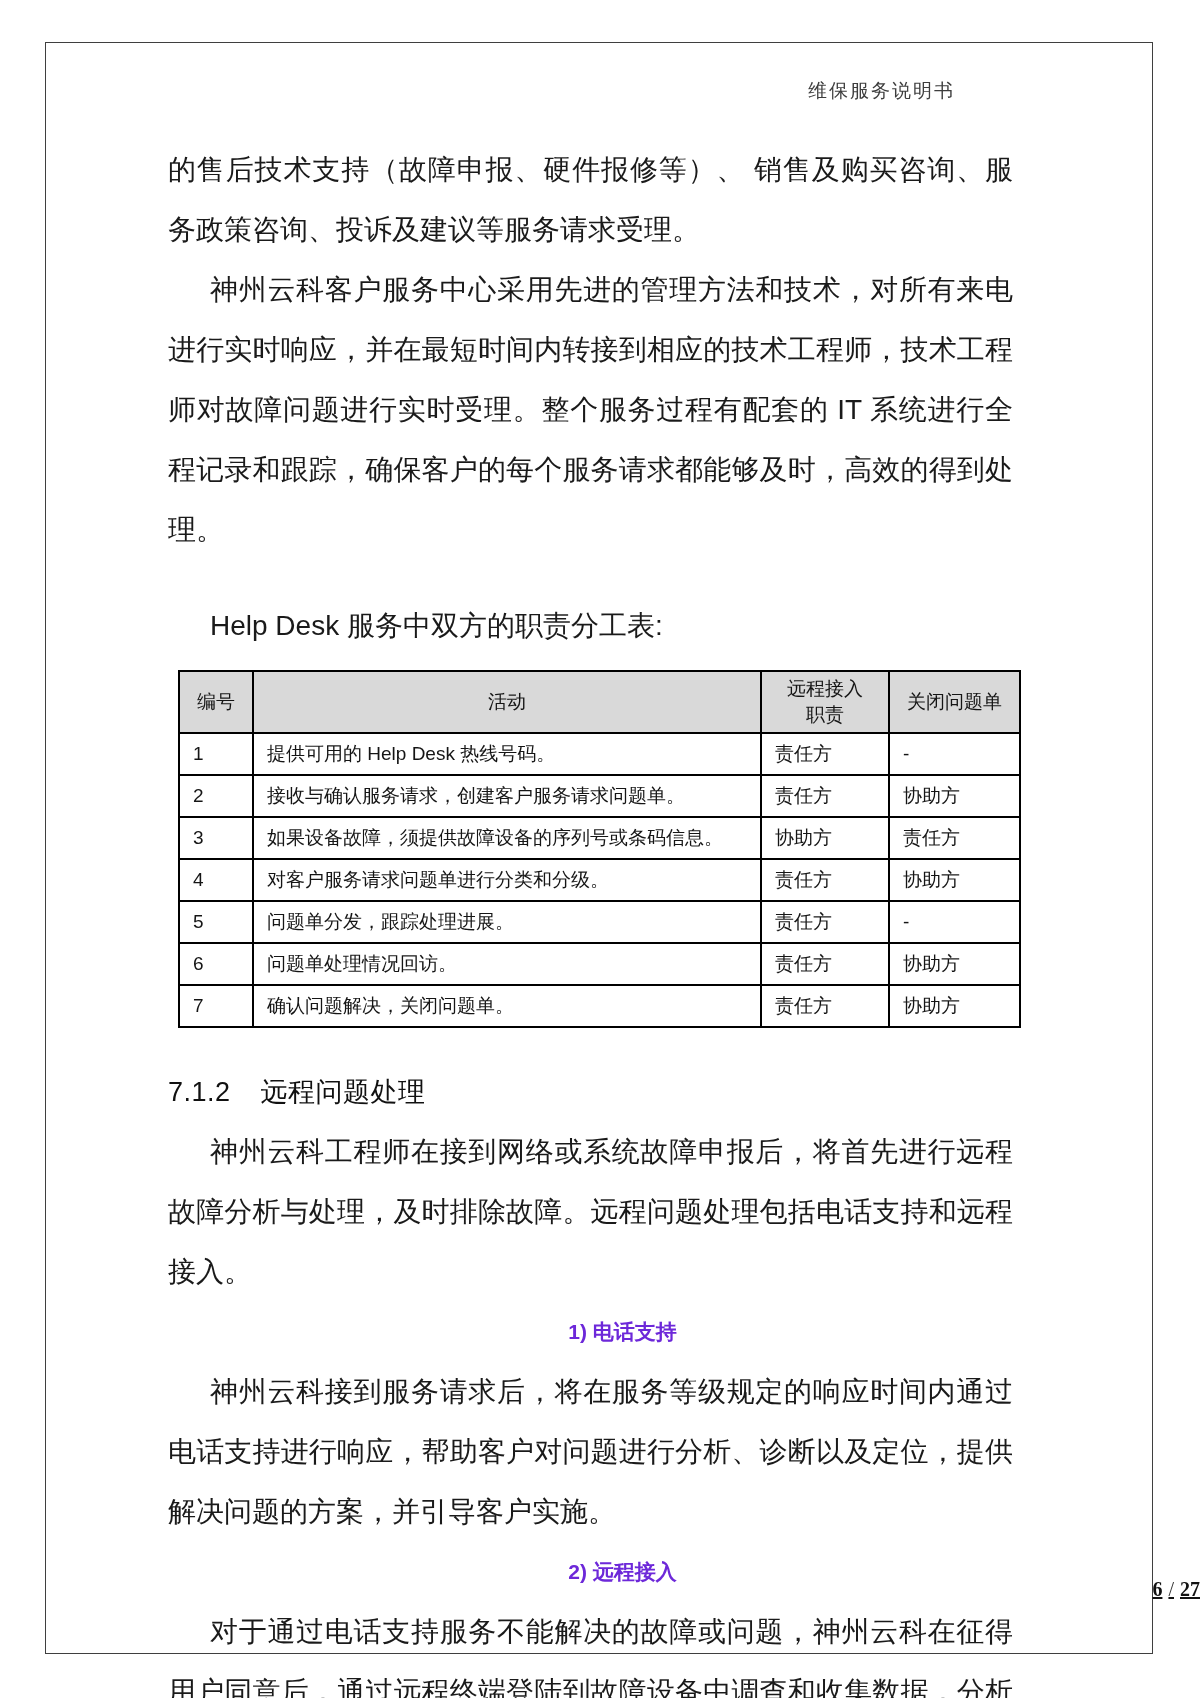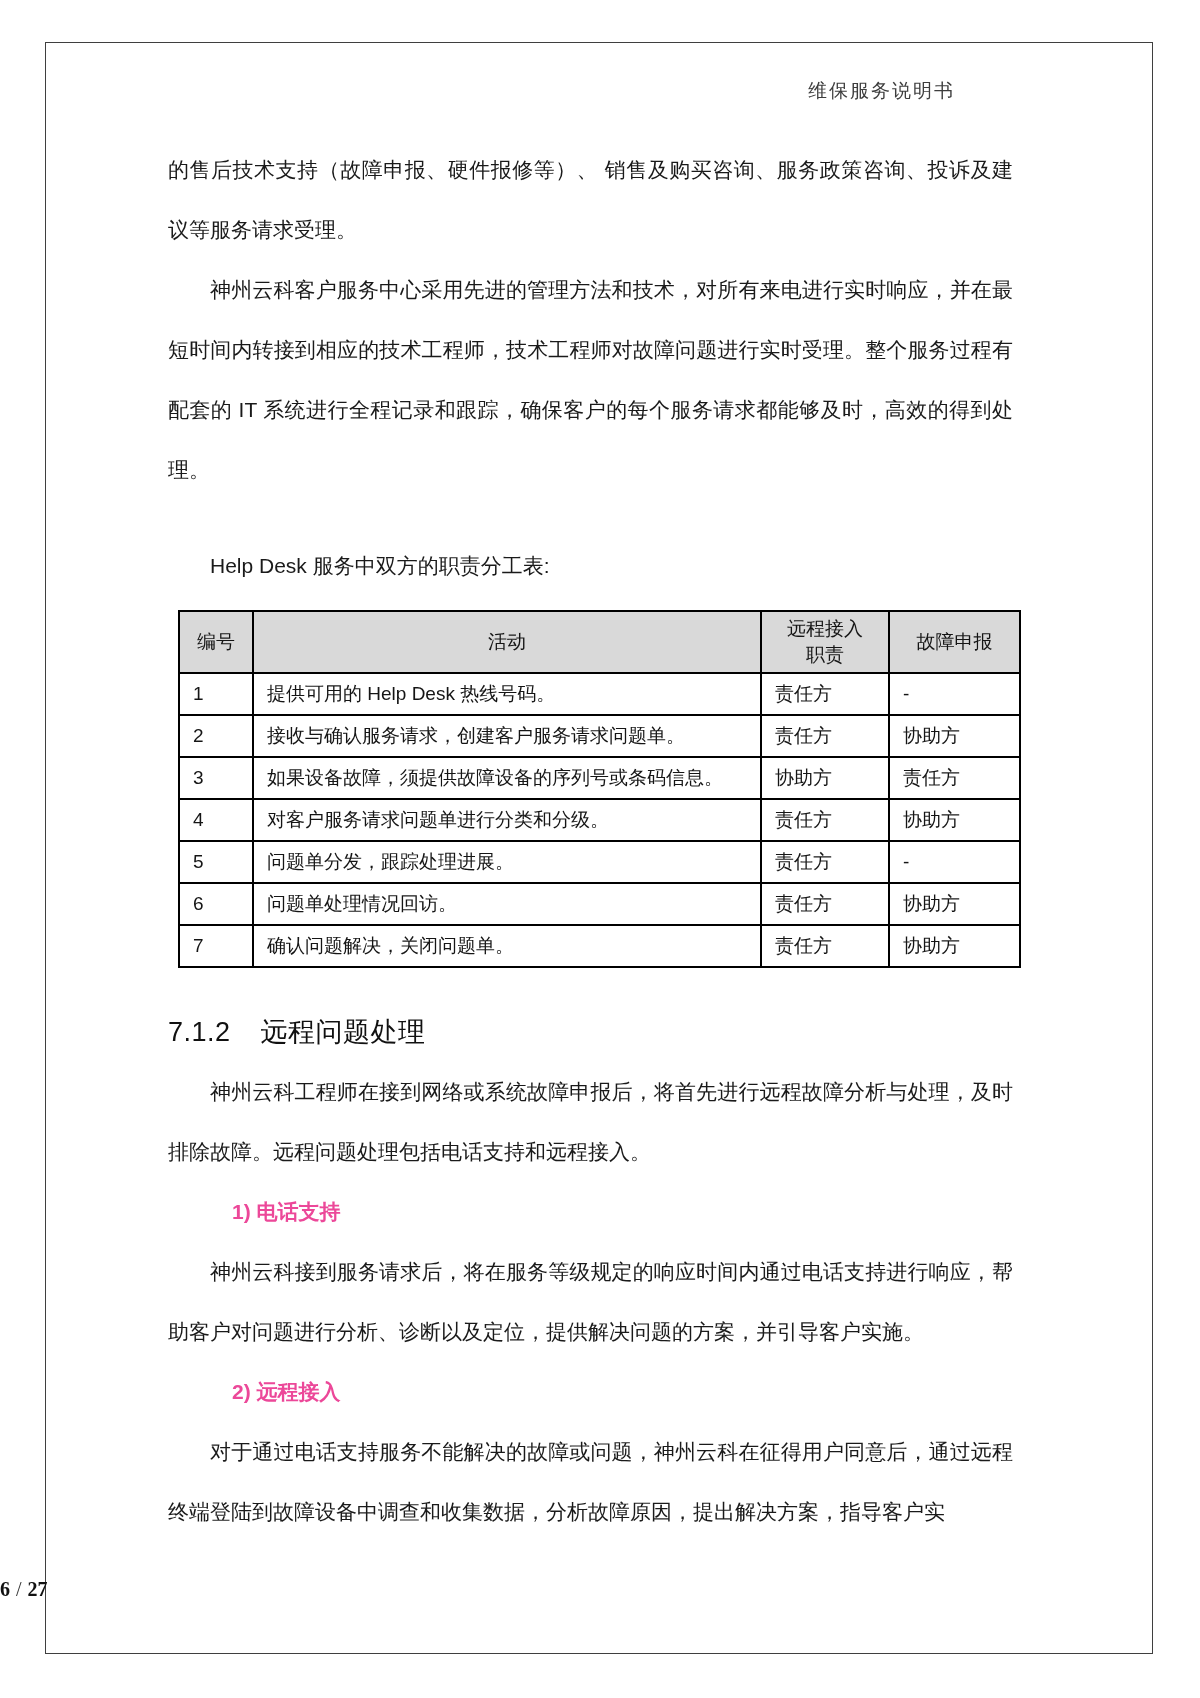--- a/index.html
+++ b/index.html
@@ -14,21 +14,21 @@
   }
   .doc-header{
     position:absolute;top:78px;right:245px;
     font-family:Liberation Mono, monospace;font-size:19px;color:#3d3d3d;
     letter-spacing:2px;
   }
   .content{
     position:absolute;left:168px;top:140px;width:845px;
   }
   .para{
-    font-size:21px;line-height:60px;text-align:justify;margin:0;color:#1a1a1a;
+    font-size:28px;line-height:60px;text-align:justify;margin:0;color:#1a1a1a;
   }
   .indent{text-indent:42px;}
   .table-intro{margin-top:36px;}
   table.resp{
     border-collapse:collapse;table-layout:fixed;margin-top:14px;margin-left:10px;
     width:841px;font-size:19px;color:#151515;
   }
   table.resp col.c0{width:74px;}
   table.resp col.c1{width:508px;}
   table.resp col.c2{width:128px;}
@@ -45,25 +45,25 @@
     height:42px;vertical-align:middle;text-align:left;padding-left:13px;
     background:#fff;
   }
   .section-heading{
     margin:46px 0 0 0;font-size:27px;line-height:36px;color:#111;font-weight:500;
     letter-spacing:0.5px;
   }
   .section-heading .sec-num{margin-right:30px;}
   .after-heading{margin-top:12px;}
   .subhead{
-    margin:0 0 0 64px;font-size:21px;line-height:60px;font-weight:bold;color:#ec4899;
+    margin:0 0 0 64px;font-size:21px;line-height:60px;font-weight:bold;color:#6d28d9;text-align:center;
   }
   .doc-footer{
-    position:absolute;left:0;top:1578px;width:1200px;text-align:left;
-    font-family:"Liberation Serif",serif;font-size:20px;color:#111;
+    position:absolute;left:0;top:1578px;width:1200px;text-align:right;
+    font-family:"Liberation Serif",serif;font-size:20px;color:#111;text-decoration:underline;
   }
   .doc-footer .num{font-weight:bold;}
   .doc-footer .sep{font-weight:normal;padding:0 6px;color:#333;}
 </style>
 </head>
 <body>
 
 <div class="page-border"></div>
 
 <div class="doc-header">维保服务说明书</div>
@@ -82,21 +82,21 @@
         <col class="c1">
         <col class="c2">
         <col class="c3">
       </colgroup>
     <thead>
       <tr>
         <th>编号</th>
         <th>活动</th>
         <th>远程接入
 职责</th>
-        <th>故障申报</th>
+        <th>关闭问题单</th>
       </tr>
     </thead>
     <tbody>
       <tr>
         <td>1</td>
         <td>提供可用的 Help Desk 热线号码。</td>
         <td>责任方</td>
         <td>-</td>
       </tr>
       <tr>

